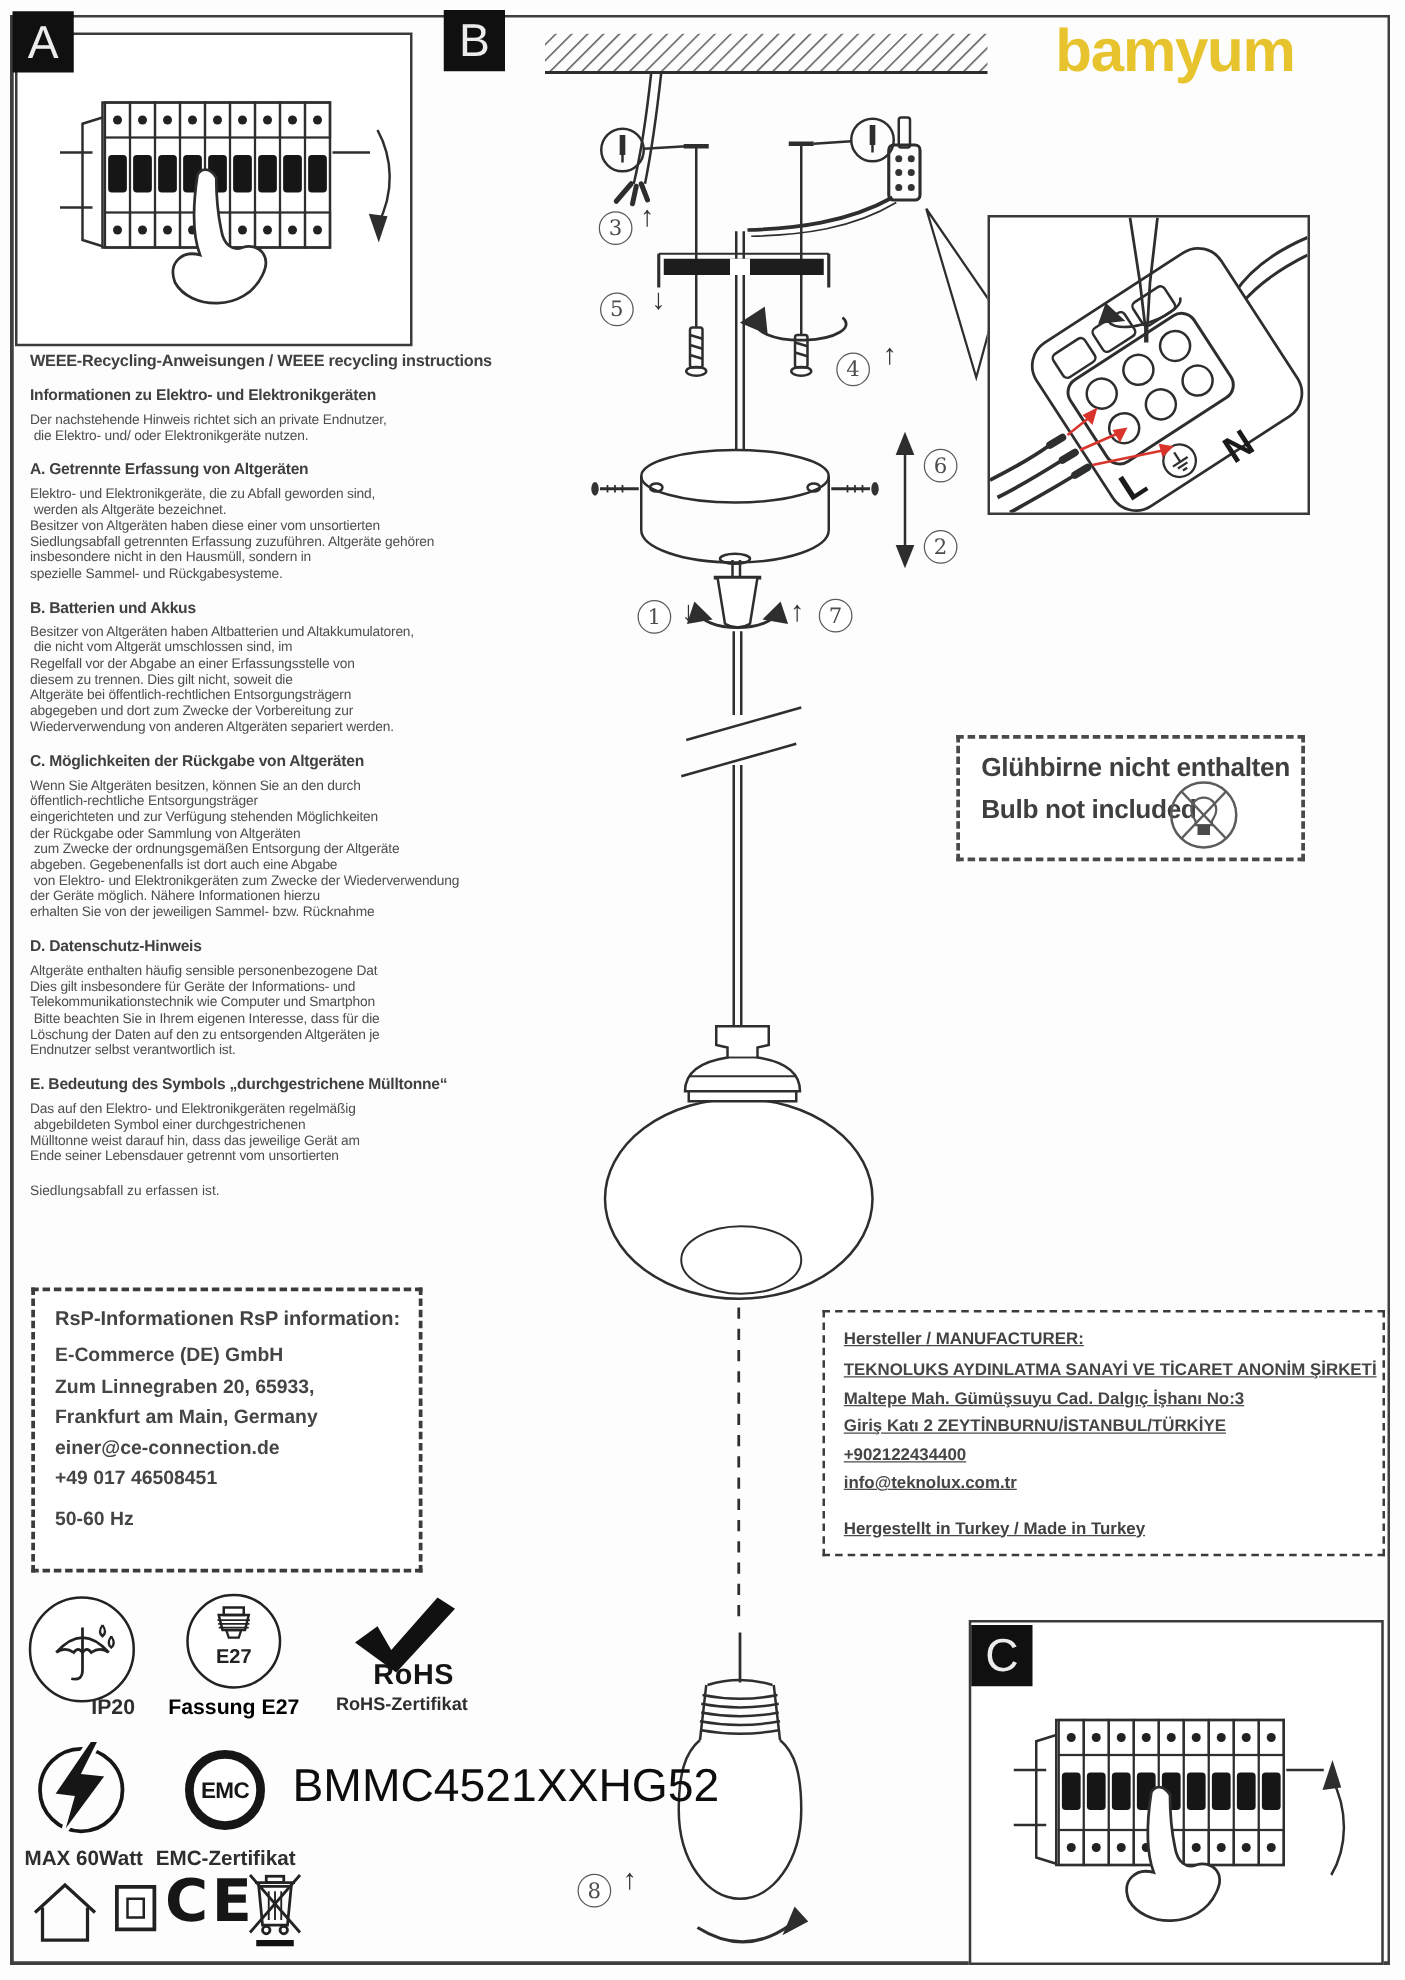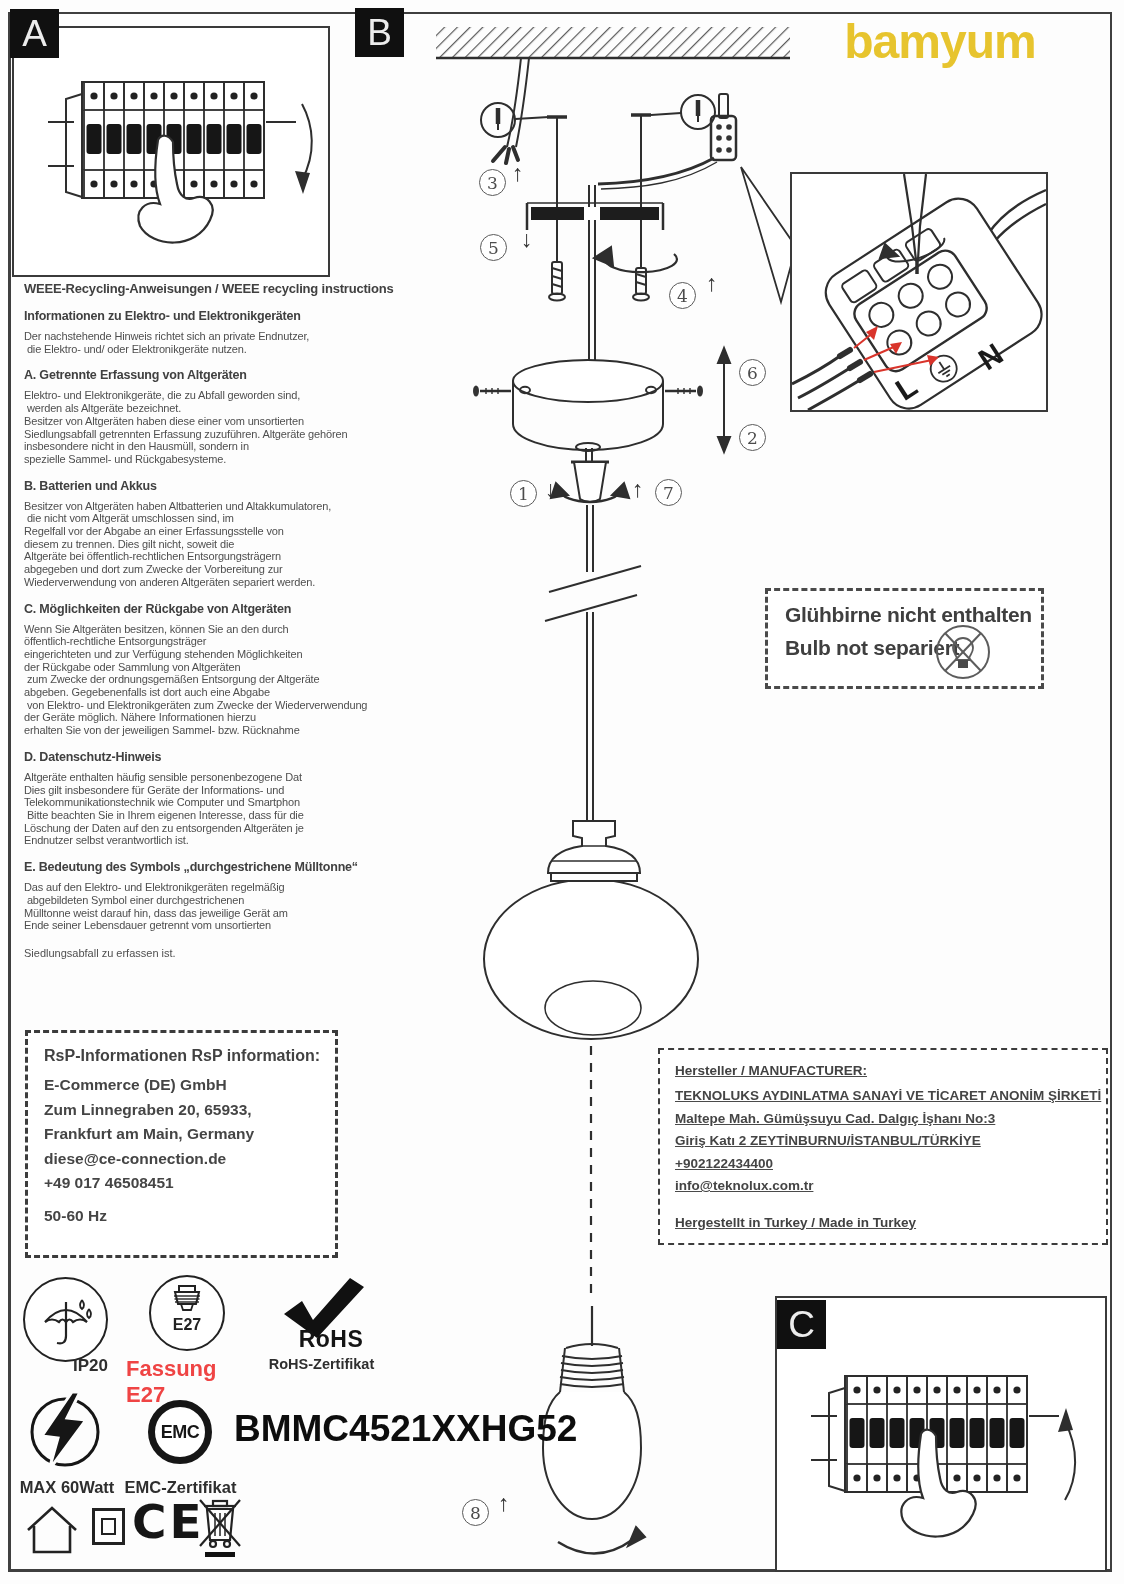--- a/index.html
+++ b/index.html
@@ -58,31 +58,31 @@
   .step-badge { width:27px; height:27px; border:1.8px solid #5a5a5a; border-radius:50%;
     display:flex; align-items:center; justify-content:center;
     font-family:"DejaVu Serif", serif; font-size:17px; color:#4c4c4c; background:#fff; }
   .dir-arrow { font-size:23px; font-weight:bold; color:#333; line-height:1; }
 
   
   .ring { border-radius:50%; border:2.5px solid #222; display:flex; align-items:center; justify-content:center; background:#fff; }
   #ip20-ring { left:23px; top:1277px; width:85px; height:85px; }
   #ip20-label { left:23px; top:1356px; width:85px; text-align:right; font-size:17px; font-weight:700; color:#2e2e2e; }
   #e27-ring { left:149px; top:1275px; width:76px; height:76px;text-align:center; }
-  #e27-label { left:126px; top:1356px; width:122px; font-size:22px; font-weight:700; color:#ef4444; }
+  #e27-label { left:126px; top:1356px; width:122px; text-align:center; font-size:17px; font-weight:700; color:#000000; }
   #rohs-wrap { left:276px; top:1276px; width:110px; text-align:center; }
   #rohs-name { font-size:23px; font-weight:800; color:#141414; margin-top:-14px; letter-spacing:0.5px; }
   #rohs-label { left:259px; top:1356px; width:125px; text-align:center; font-size:14.5px; font-weight:700; color:#2e2e2e; }
   #bolt-icon { left:28px; top:1390px; }
   #maxw-label { left:12px; top:1478px; width:110px; text-align:center; font-size:16.5px; font-weight:700; color:#2e2e2e; }
   #emc-ring { left:148px; top:1400px; width:64px; height:64px; border:7px solid #161616; border-radius:50%;
      display:flex; align-items:center; justify-content:center; background:#fff; }
   #emc-ring span { font-size:18px; font-weight:800; color:#161616; letter-spacing:-0.5px; }
   #emc-label { left:118px; top:1478px; width:125px; text-align:center; font-size:16.5px; font-weight:700; color:#2e2e2e; }
-  #product-code { left:234px; top:1408px; font-size:37px; font-weight:700; color:#0d0d0d; letter-spacing:0px; }
+  #product-code { left:234px; top:1408px; font-size:37px; font-weight:400; color:#0d0d0d; letter-spacing:0px; }
   #house-icon { left:22px; top:1500px; }
   #dsq-outer { left:92px; top:1508px; width:33px; height:37px; border:3px solid #222; display:flex; align-items:center; justify-content:center; background:#fff; }
   #dsq-inner { width:15px; height:17px; border:2.5px solid #222; }
   #ce-mark { left:132px; top:1494px; font-size:47px; font-weight:700; color:#161616; letter-spacing:3px; font-family:"DejaVu Sans", sans-serif; }
   #weee-bin-icon { left:196px; top:1496px; }
 
   svg { display:block; }
   .ink { stroke:#2e2e2e; fill:none; stroke-width:2; }
 </style>
 </head>
@@ -398,38 +398,38 @@
             <polygon points="110,168 98,170 104,180" fill="#d9342b" stroke="none"></polygon>
           <path d="M82,198 L140,186"></path>
             <polygon points="147,183 135,181 138,192" fill="#d9342b" stroke="none"></polygon>
         </g>
       </g>
     </svg>
   </div>
 
   <div id="bulb-notice" class="abs">
     <div class="l1">Glühbirne nicht enthalten</div>
-    <div class="l2">Bulb not separiert</div>
+    <div class="l2">Bulb not included</div>
   </div>
   <svg id="no-bulb-icon" class="abs" width="60" height="60" viewBox="0 0 60 60">
     <g stroke="#5c5c5c" fill="none" stroke-width="2">
       <circle cx="30" cy="30" r="26"></circle>
       <path d="M30,16 a10,10 0 0 1 10,10 c0,4.5 -2.5,6.5 -3.5,9 l0,3 h-13 l0,-3 c-1,-2.5 -3.5,-4.5 -3.5,-9 a10,10 0 0 1 10,-10 Z" stroke-width="1.8"></path>
       <rect x="25" y="38" width="10" height="8" fill="#4a4a4a" stroke="none"></rect>
       <line x1="12" y1="11" x2="48" y2="49"></line>
       <line x1="48" y1="11" x2="12" y2="49"></line>
     </g>
   </svg>
 
   <div id="rsp-box" class="abs">
     <div class="r-title">RsP-Informationen RsP information:</div>
     <div class="r-line">E-Commerce (DE) GmbH</div>
     <div class="r-line">Zum Linnegraben 20, 65933,</div>
     <div class="r-line">Frankfurt am Main, Germany</div>
-    <div class="r-line">diese@ce-connection.de</div>
+    <div class="r-line">einer@ce-connection.de</div>
     <div class="r-line">+49 017 46508451</div>
     <div class="r-freq">50-60 Hz</div>
   </div>
 
   <div id="mfr-box" class="abs">
     <div class="m-title">Hersteller / MANUFACTURER:</div>
     <div class="m-line">TEKNOLUKS AYDINLATMA SANAYİ VE TİCARET ANONİM ŞİRKETİ</div>
     <div class="m-line">Maltepe Mah. Gümüşsuyu Cad. Dalgıç İşhanı No:3</div>
     <div class="m-line">Giriş Katı 2 ZEYTİNBURNU/İSTANBUL/TÜRKİYE</div>
     <div class="m-line">+902122434400</div>

